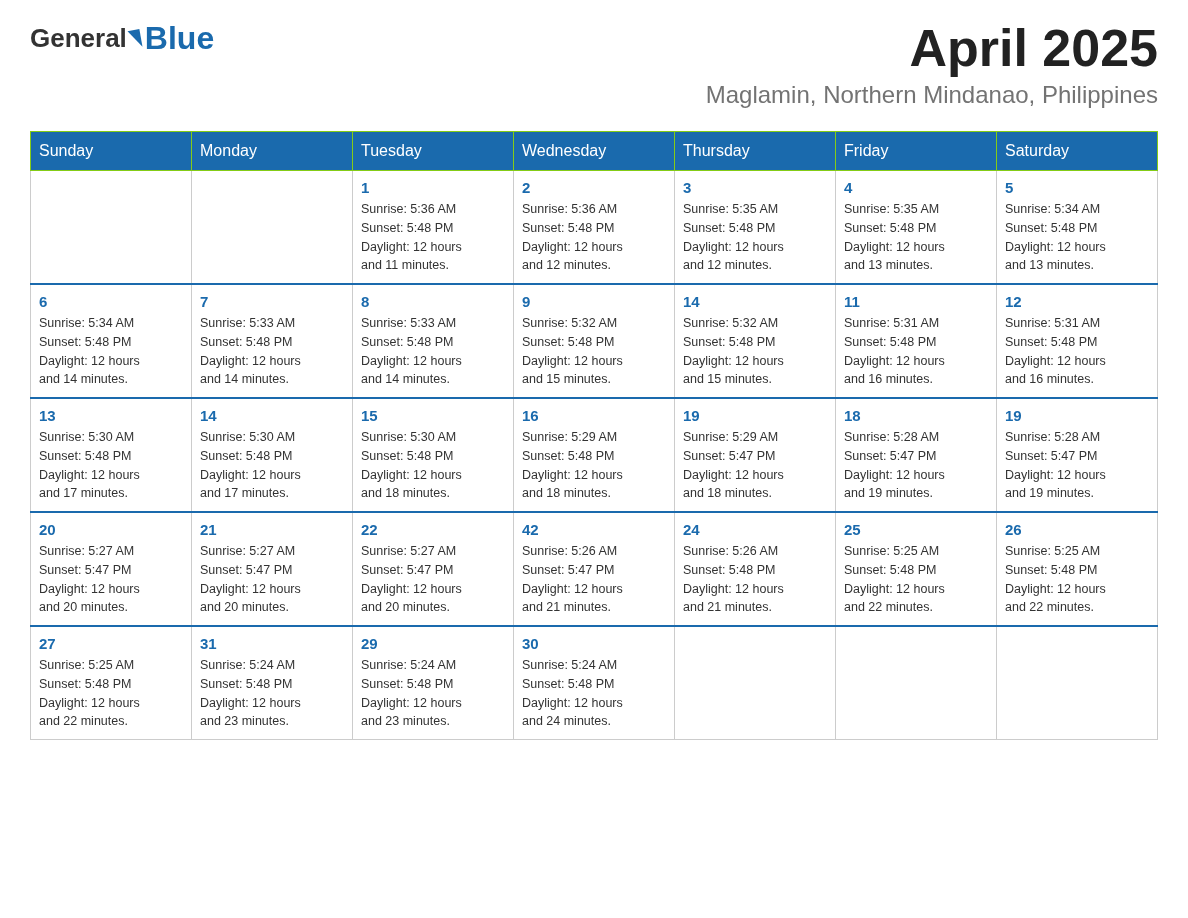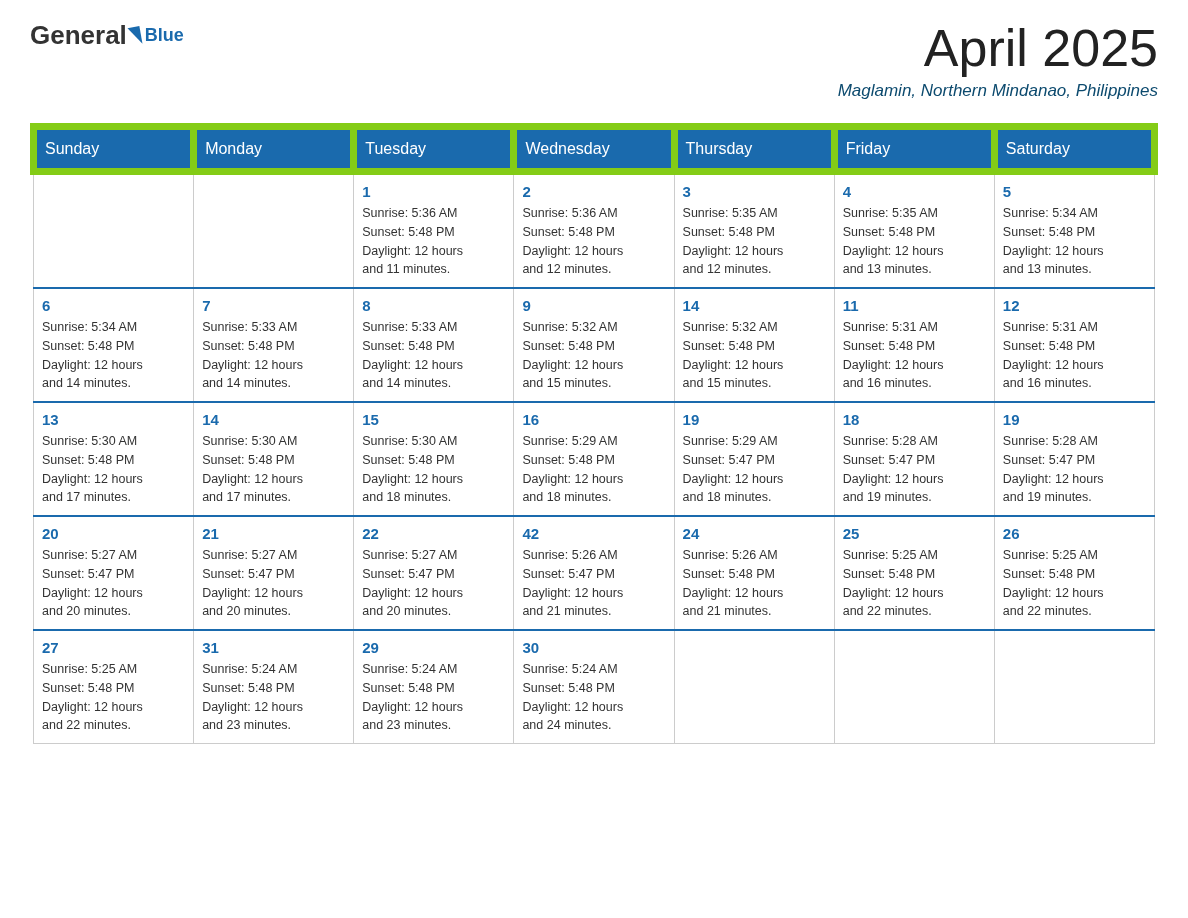--- a/index.html
+++ b/index.html
@@ -33,47 +33,46 @@
     .logo-arrow {
       width: 0;
       height: 0;
       border-left: 12px solid transparent;
       border-right: 0px solid transparent;
       border-top: 18px solid #1a6aad;
       display: inline-block;
       margin: 0 2px;
       transform: rotate(-10deg);
     }
-    .logo-subtitle { color: #1a6aad; font-size: 18px; font-weight: bold; margin-left: 2px; }
+    .logo-subtitle { color: #1a6aad; font-size: 32px; font-weight: bold; margin-left: 2px; }
     .title-block { text-align: right; }
     .main-title {
       font-size: 52px;
-      font-weight: normal;
+      font-weight: bold;
       color: #222;
       line-height: 1.1;
     }
     .subtitle {
-      font-size: 17px;
-      color: #0c4a6e;
+      font-size: 24px;
+      color: #737373;
       margin-top: 4px;
-      font-style: italic;
     }
     .calendar-table {
       width: 100%;
       border-collapse: collapse;
       margin-top: 10px;
     }
     .calendar-table th {
       background-color: #1a6aad;
       color: #fff;
       padding: 10px 8px;
       text-align: left;
       font-size: 16px;
       font-weight: normal;
-      border: 7px solid #84cc16;
+      border: 1px solid #84cc16;
     }
     .calendar-table td {
       vertical-align: top;
       padding: 8px 8px;
       border: 1px solid #ccc;
       width: 14.28%;
       min-height: 90px;
       font-size: 13px;
       color: #333;
     }

